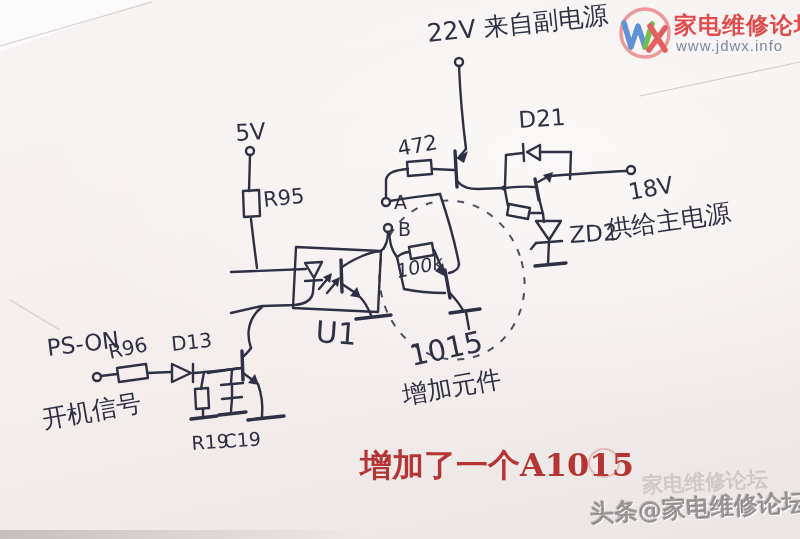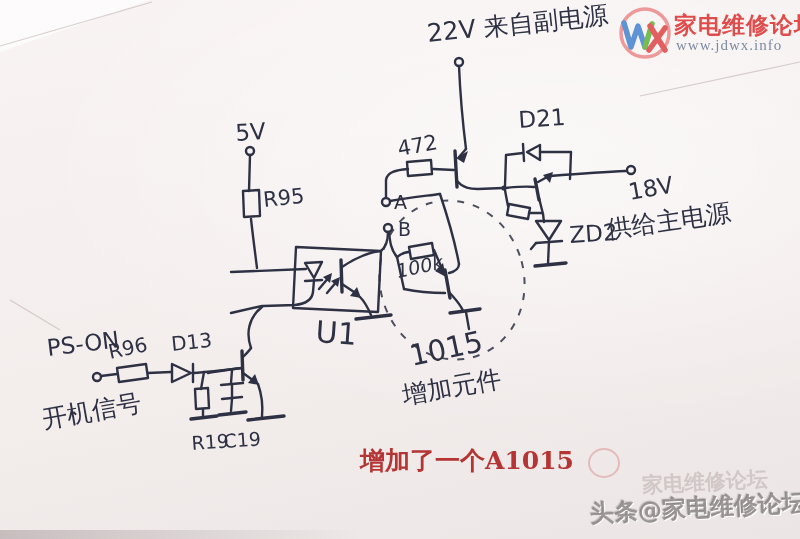--- a/index.html
+++ b/index.html
@@ -27,25 +27,25 @@
   .hw-it{font-style:italic;}
   .crease{stroke:rgba(185,172,170,.55);stroke-width:1.2;fill:none;}
   .dashed{stroke:#2e3143;stroke-width:2;fill:none;stroke-dasharray:7 9;opacity:.85;}
   .logo-box{position:absolute;left:608px;top:4px;width:192px;height:56px;}
   .logo-title{
     position:absolute;left:66px;top:6px;width:130px;
     font-size:23px;font-weight:bold;color:#e04b4b;letter-spacing:1px;white-space:nowrap;
   }
   .logo-url{
     position:absolute;left:68px;top:33px;font-size:15px;color:#7d8aa0;letter-spacing:1px;
-    font-family:Liberation Serif, serif;white-space:nowrap;
+    font-family:Liberation Sans, sans-serif;white-space:nowrap;
   }
   .caption{
     position:absolute;left:360px;top:444px;
-    font-family:"DejaVu Serif",serif;font-weight:bold;font-size:25px;color:#b53434;white-space:nowrap;
+    font-family:"DejaVu Serif",serif;font-weight:bold;font-size:32px;color:#b53434;white-space:nowrap;
   }
   .wm-faint{
     position:absolute;left:642px;top:468px;font-size:21px;font-weight:bold;
     color:rgba(165,152,152,.40);transform:rotate(-3deg);white-space:nowrap;
   }
   .wm-main{
     position:absolute;left:590px;top:492px;font-size:24px;font-weight:bold;
     color:rgba(128,122,122,.78);transform:rotate(-3deg);white-space:nowrap;
     text-shadow:1px 1px 0 #ffffff,-1px -1px 1px rgba(90,85,85,.35);
   }

